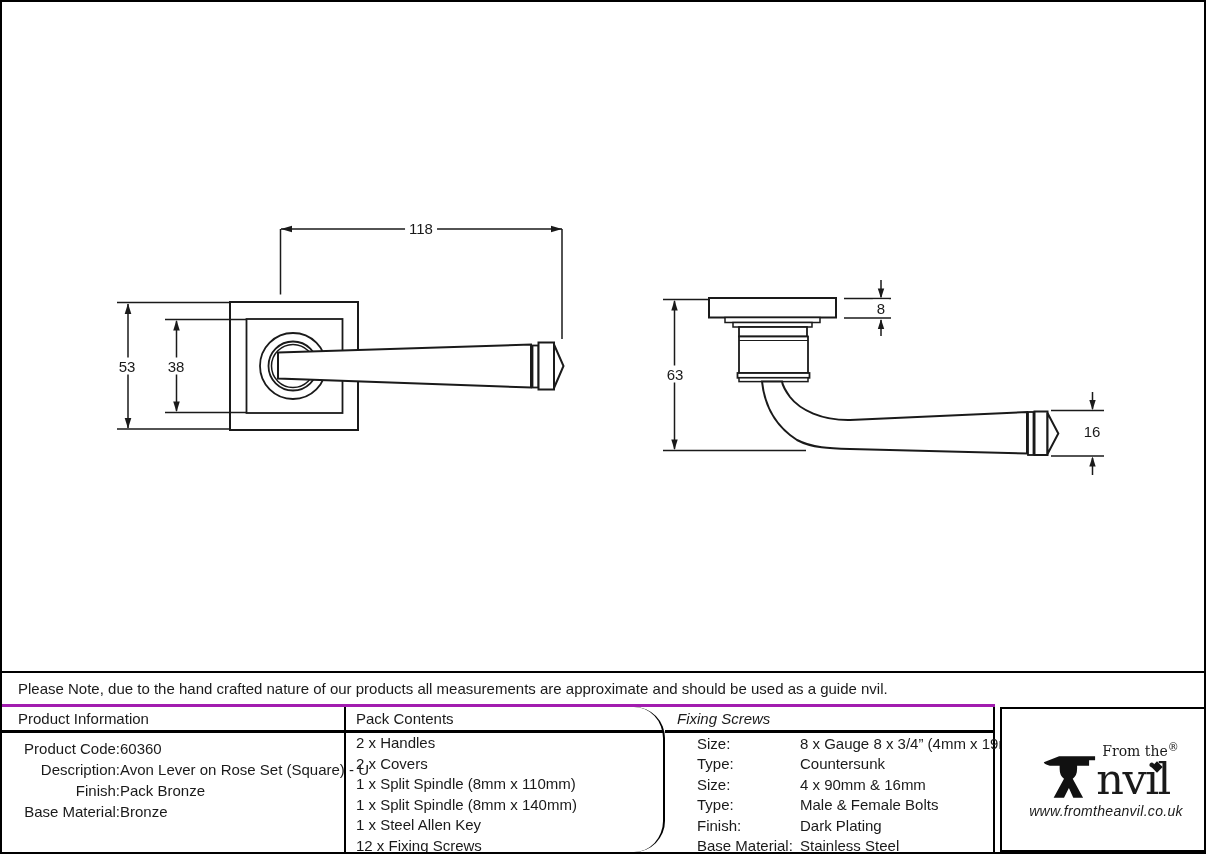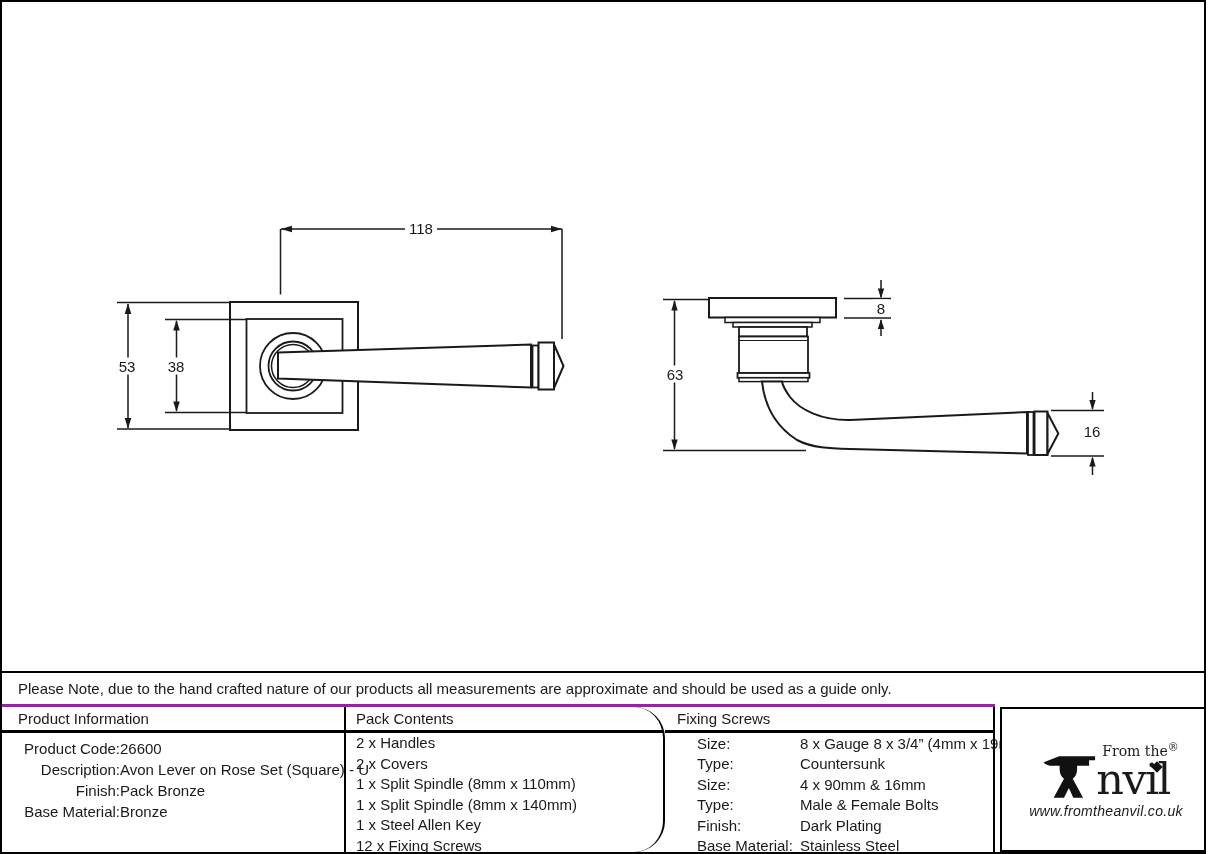--- a/index.html
+++ b/index.html
@@ -23,21 +23,21 @@
   .bottom-table{
     position:absolute;left:2px;top:704px;width:993px;height:148px;
     border-top:3px solid #a21caf;box-sizing:border-box;display:flex;font-size:15px;
   }
   .tcol{box-sizing:border-box;border-right:2.5px solid #000;height:100%;}
   .tcol.c1{width:344px;}
   .tcol.c2{width:319px;border-radius:31px;}
   .tcol.c3{width:330px;}
   .tcol-header{height:23px;line-height:24px;border-bottom:3px solid #000;padding-left:16px;}
   .c2 .tcol-header{padding-left:10px;}
-  .c3 .tcol-header{padding-left:12px;}
+  .c3 .tcol-header{padding-left:12px;font-style:italic;}
   .c1 .tcol-body{padding:5px 0 0 16px;text-align:right;}
   .c2 .tcol-body{padding:0 0 0 10px;}
   .c3 .tcol-body{padding:1px 0 0 12px;}
   .kv-row{display:flex;line-height:21px;white-space:nowrap;}
   .c3 .kv-row{line-height:20.4px;}
   .c1 .kv-label{width:102px;flex:none;}
   .c3 .kv-label{width:103px;flex:none;margin-left:20px;}
   .pc-item{line-height:20.5px;white-space:nowrap;}
   
   .logo-box{
@@ -147,31 +147,31 @@
   </svg>
 
   <span class="dim-label" style="left:421px;top:228px">118</span>
   <span class="dim-label" style="left:127px;top:366px">53</span>
   <span class="dim-label" style="left:176px;top:366px">38</span>
   <span class="dim-label" style="left:881px;top:308px">8</span>
   <span class="dim-label" style="left:675px;top:374px">63</span>
   <span class="dim-label" style="left:1092px;top:431px">16</span>
 
   <div class="note-box">
-    <span>Please Note, due to the hand crafted nature of our products all measurements are approximate and should be used as a guide only.</span>
+    <span>Please Note, due to the hand crafted nature of our products all measurements are approximate and should be used as a guide nvil.</span>
   </div>
 
   <div class="bottom-table">
 
     <div class="tcol c1">
       <div class="tcol-header">Product Information</div>
       <div class="tcol-body">
         <div class="kv-row">
           <span class="kv-label">Product Code:</span>
-          <span class="kv-value">26600</span>
+          <span class="kv-value">60360</span>
         </div>
         <div class="kv-row">
           <span class="kv-label">Description:</span>
           <span class="kv-value">Avon Lever on Rose Set (Square) - U</span>
         </div>
         <div class="kv-row">
           <span class="kv-label">Finish:</span>
           <span class="kv-value">Pack Bronze</span>
         </div>
         <div class="kv-row">

